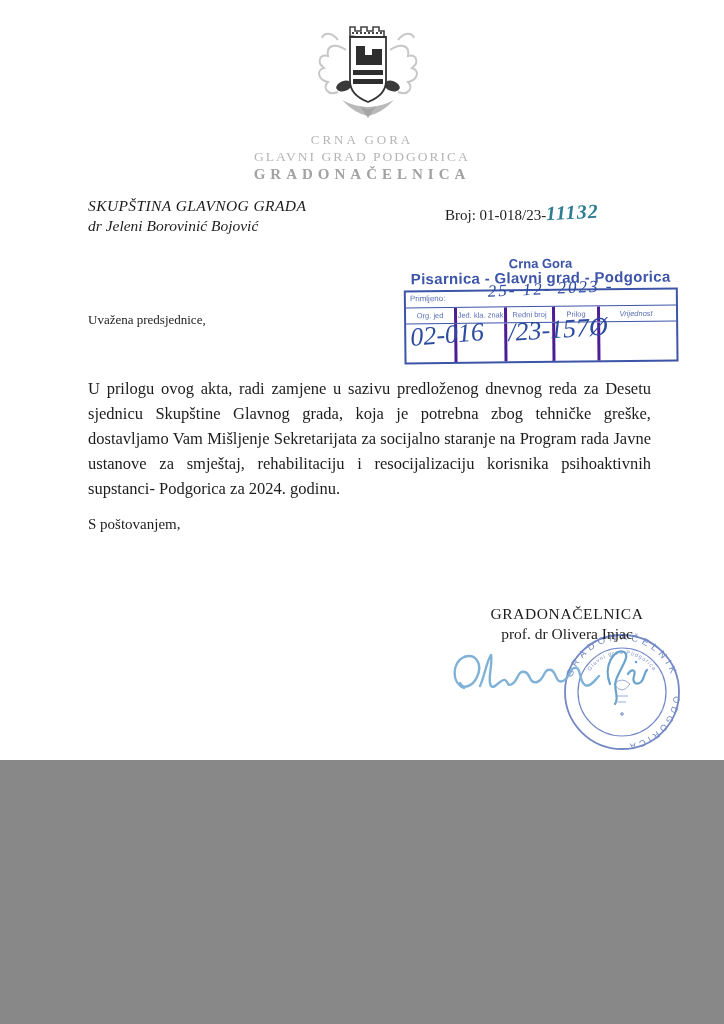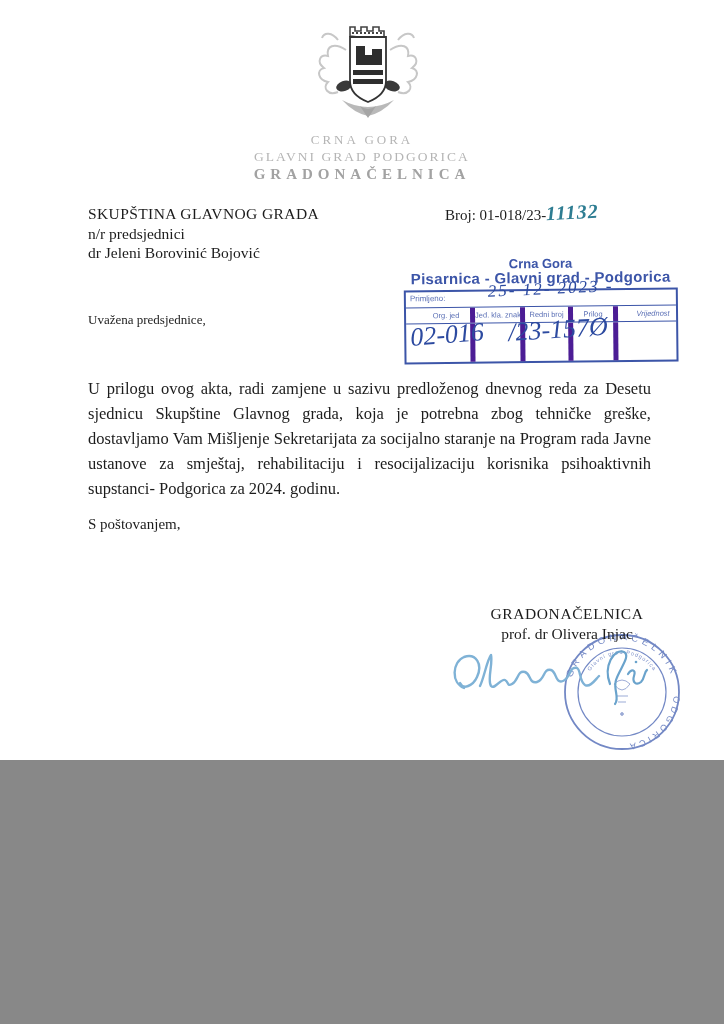--- a/index.html
+++ b/index.html
@@ -10,43 +10,43 @@
   }
   .abs{position:absolute;}
 
   
   .lh{width:100%;text-align:center;font-family:"Liberation Serif",serif;}
   .lh1{top:132px;font-size:13px;letter-spacing:3px;color:#b5b5b5;}
   .lh2{top:149px;font-size:13.5px;letter-spacing:2px;color:#b5b5b5;}
   .lh3{top:166px;font-size:15px;letter-spacing:5px;color:#a2a2a2;font-weight:bold;}
 
   
-  .recipient{left:88px;top:204px;font-size:15.5px;line-height:19.5px;}
+  .recipient{left:88px;top:196px;font-size:15.5px;line-height:19.5px;font-style:italic;}
   .recipient .caps{letter-spacing:.4px;}
 
   
   .reference{left:445px;top:203px;font-size:15px;line-height:21px;white-space:nowrap;}
   .hand-broj{
     font-style:italic;font-size:20px;color:#2e7d92;display:inline-block;
     transform:rotate(-3deg) translateY(-1px);letter-spacing:1px;font-weight:bold;
   }
 
   
   .rstamp{left:404px;top:257px;width:274px;color:#3c55a8;transform:rotate(-0.6deg);}
   .rstamp .t1{text-align:center;font-family:"Liberation Sans",sans-serif;font-weight:bold;font-size:13px;line-height:13px;}
   .rstamp .t2{text-align:center;font-family:"Liberation Sans",sans-serif;font-weight:bold;font-size:15px;line-height:16px;letter-spacing:.3px;}
   .rtable{margin-top:3px;border:2px solid #3c55a8;}
   .rrow{display:flex;border-top:1px solid #3c55a8;}
   .rrow:first-child{border-top:none;}
   .rrow .cell{
-    border-left:5px solid #4c1d95;flex:0 0 auto;box-sizing:border-box;
+    border-left:3px solid #4c1d95;flex:0 0 auto;box-sizing:border-box;
     font-family:"Liberation Sans",sans-serif;font-size:7.5px;color:#5a6fb5;
     text-align:center;padding-top:3px;overflow:hidden;white-space:nowrap;
   }
-  .rrow .cell:first-child{border-left:none;margin-left:16px;}
+  .rrow .cell:first-child{border-left:none;}
   .prim-row{height:15px;}
   .prim-label{font-family:"Liberation Sans",sans-serif;font-size:8px;color:#5a6fb5;padding:2px 0 0 4px;}
   .head-row{height:15px;}
   .val-row{height:38px;}
   .c1{width:48px;}.c2{width:50px;}.c3{width:48px;}.c4{width:45px;}.c5{width:75px;font-style:italic;}
   .hand{font-style:italic;color:#2c4aa0;white-space:nowrap;}
   .hand-date{left:84px;top:22px;font-size:17px;transform:rotate(-2deg);letter-spacing:2px;}
   .hand-v1{left:6px;top:62px;font-size:26px;transform:rotate(-4deg);}
   .hand-v2{left:104px;top:58px;font-size:26px;transform:rotate(-3deg);}
 
@@ -99,21 +99,20 @@
       <path d="M62,86 q8,6 16,0 l-8,12 z" fill="#8f8f8f"></path>
     </g>
   </svg>
 
   <div class="abs lh lh1">CRNA GORA</div>
   <div class="abs lh lh2">GLAVNI GRAD PODGORICA</div>
   <div class="abs lh lh3">GRADONAČELNICA</div>
 
   <div class="abs recipient">
     <div class="caps">SKUPŠTINA GLAVNOG GRADA</div>
-    <div>n/r predsjednici</div>
     <div>dr Jeleni Borovinić Bojović</div>
   </div>
 
   <div class="abs reference">
     <div><span>Broj: 01-018/23-</span><span class="hand-broj">11132</span></div>
   </div>
 
   <div class="abs rstamp">
     <div class="t1">Crna Gora</div>
     <div class="t2">Pisarnica - Glavni grad - Podgorica</div>

